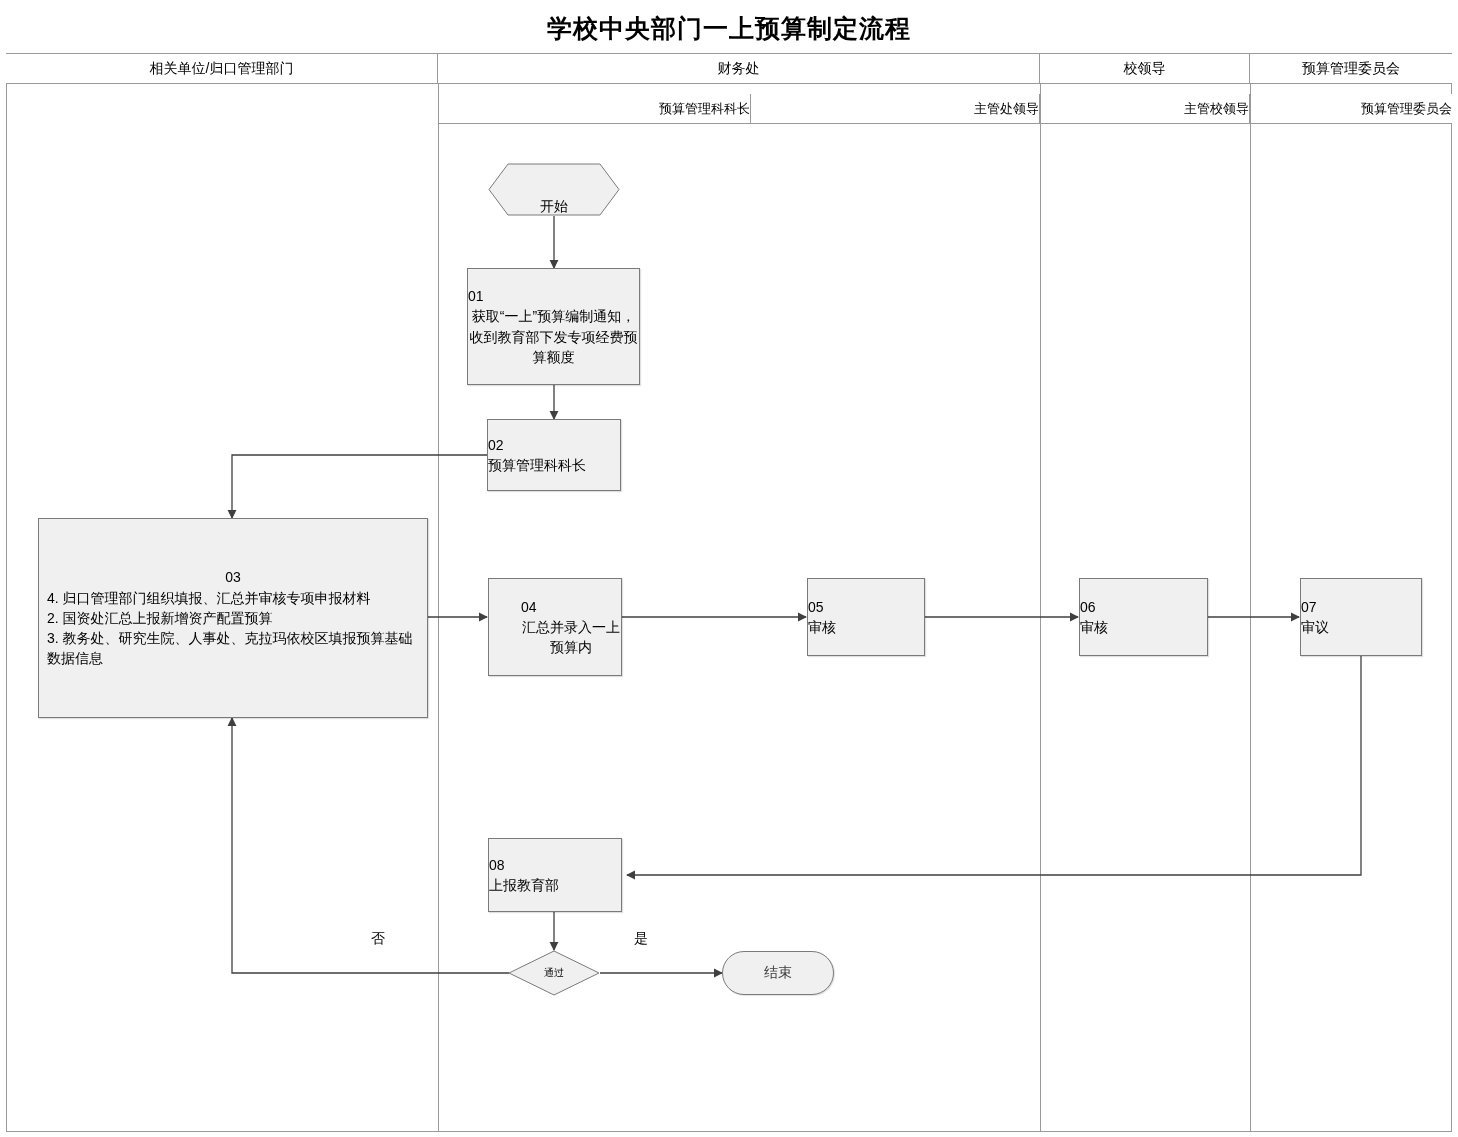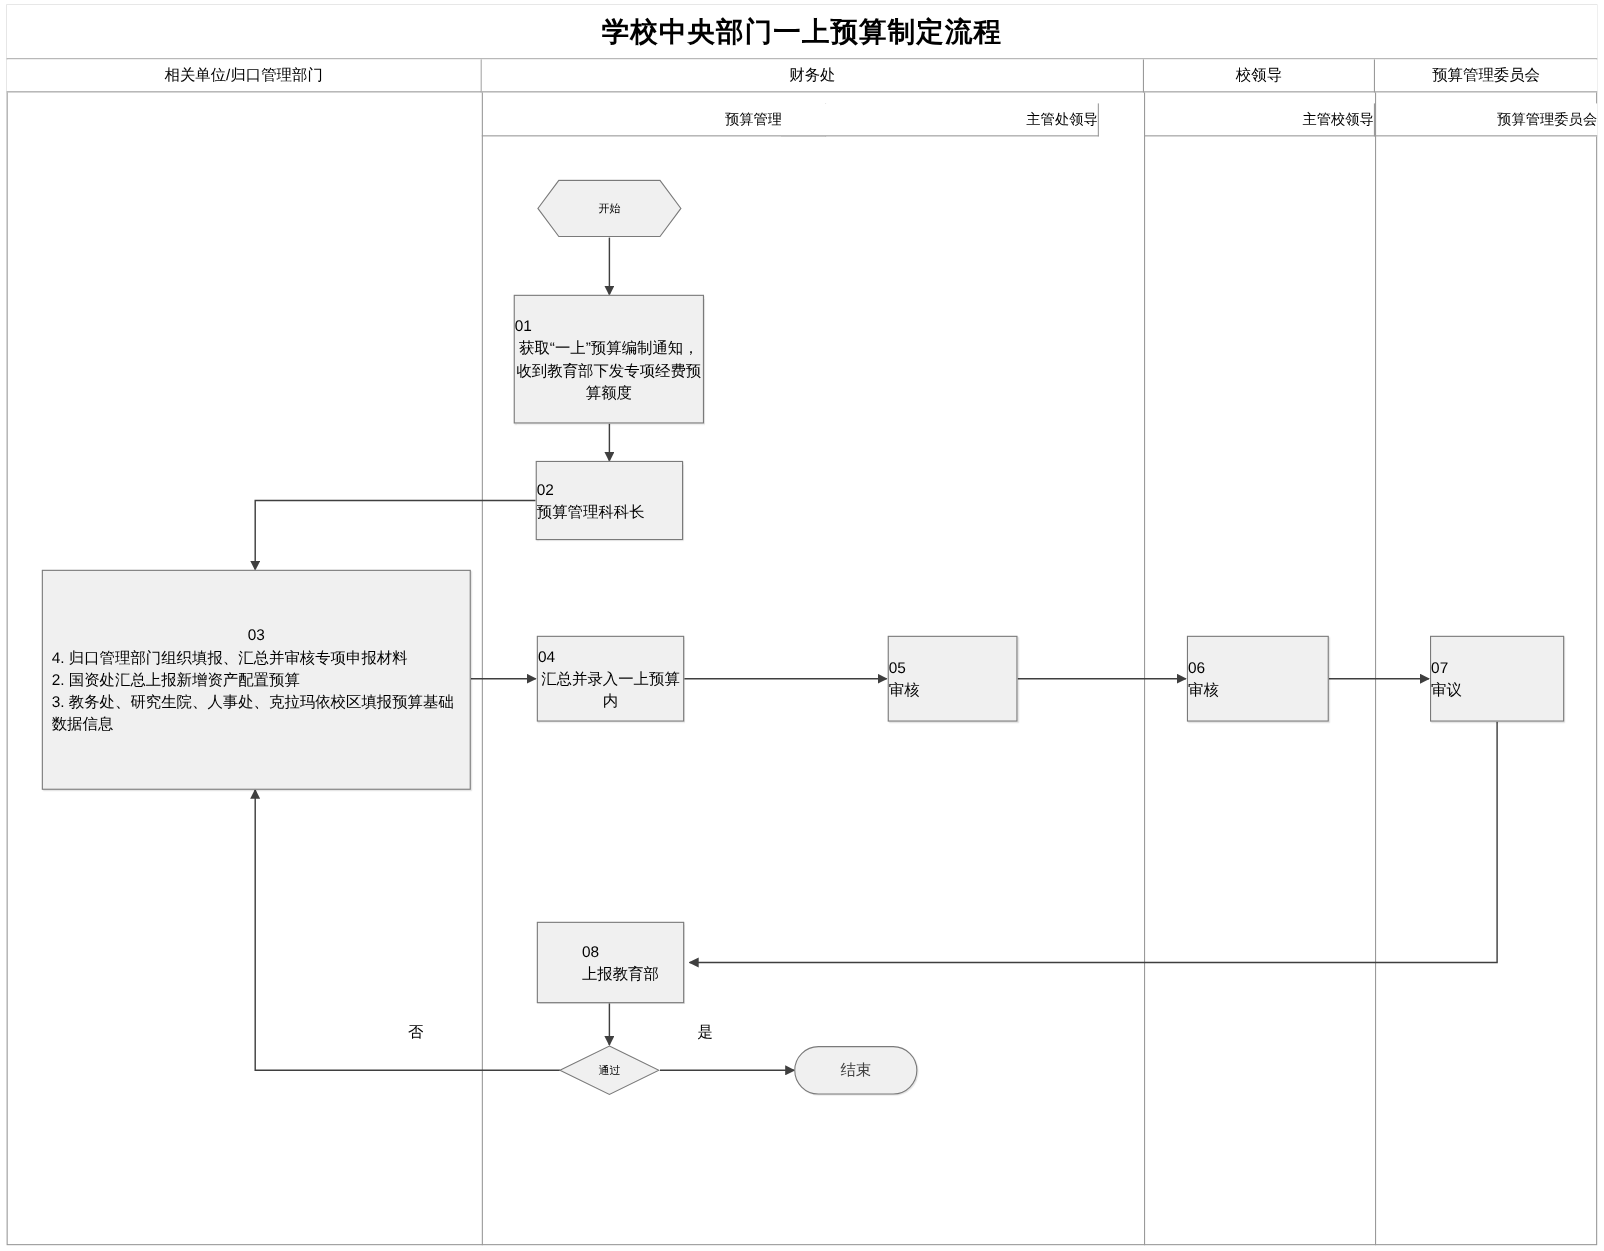--- a/index.html
+++ b/index.html
@@ -106,23 +106,23 @@
     align-items: flex-start;
     text-align: left;
     padding: 6px 8px;
   }
   .node.left-align .num { width: 100%; text-align: center; }
   .node.left-align .txt { width: 100%; text-align: left; }
   
   .hexnode {
     position: absolute;
     display: flex;
-    align-items: center;
-    justify-content: center;
-    font-size: 10px;
+    align-items: flex-end;
+    justify-content: center;
+    font-size: 14px;
     color: #000;
   }
   .hexnode svg { position: absolute; left: 0; top: 0; }
   .hexnode span { position: relative; z-index: 2; }
   
   .diamond {
     position: absolute;
     display: flex;
     align-items: center;
     justify-content: center;
@@ -179,21 +179,21 @@
   <div class="hdr" style="left:1040px; top:54px; width:210px;">
     <span>校领导</span>
   </div>
   <div class="hdr noborder-r" style="left:1250px; top:54px; width:202px;">
     <span>预算管理委员会</span>
   </div>
 
   <div class="hdr2" style="left:438px; top:94px; width:313px;">
     <span>预算管理科科长</span>
   </div>
-  <div class="hdr2" style="left:710px; top:94px; width:289px;">
+  <div class="hdr2" style="left:751px; top:94px; width:289px;">
     <span>主管处领导</span>
   </div>
   <div class="hdr2" style="left:1040px; top:94px; width:210px;">
     <span>主管校领导</span>
   </div>
   <div class="hdr2 noborder-r" style="left:1250px; top:94px; width:202px;">
     <span>预算管理委员会</span>
   </div>
 
   <div class="lane-div" style="left:438px; top:84px; height:1048px;"></div>
@@ -249,41 +249,41 @@
     <span class="txt">预算管理科科长</span>
   </div>
 
   <div class="node left-align" style="left:38px; top:518px; width:390px; height:200px;">
     <span class="num">03</span>
     <span class="txt">4. 归口管理部门组织填报、汇总并审核专项申报材料</span>
     <span class="txt">2. 国资处汇总上报新增资产配置预算</span>
     <span class="txt">3. 教务处、研究生院、人事处、克拉玛依校区填报预算基础数据信息</span>
   </div>
 
-  <div class="node" style="left:488px; top:578px; width:134px; height:78px;">
+  <div class="node" style="left:488px; top:578px; width:134px; height:98px;padding-left:32px;">
     <span class="num">04</span>
     <span class="txt">汇总并录入一上预算内</span>
   </div>
 
   <div class="node" style="left:807px; top:578px; width:118px; height:78px;">
     <span class="num">05</span>
     <span class="txt">审核</span>
   </div>
 
   <div class="node" style="left:1079px; top:578px; width:129px; height:78px;">
     <span class="num">06</span>
     <span class="txt">审核</span>
   </div>
 
   <div class="node" style="left:1300px; top:578px; width:122px; height:78px;">
     <span class="num">07</span>
     <span class="txt">审议</span>
   </div>
 
-  <div class="node" style="left:488px; top:838px; width:134px; height:74px;padding-left:40px;">
+  <div class="node" style="left:488px; top:838px; width:134px; height:74px;">
     <span class="num">08</span>
     <span class="txt">上报教育部</span>
   </div>
 
   <div class="diamond" style="left:508px; top:950px; width:92px; height:46px;">
     <svg width="92" height="46" viewBox="0 0 92 46">
       <polygon points="46,1 91,23 46,45 1,23" fill="#f0f0f0" stroke="#7a7a7a" stroke-width="1"></polygon>
     </svg>
     <span>通过</span>
   </div>

